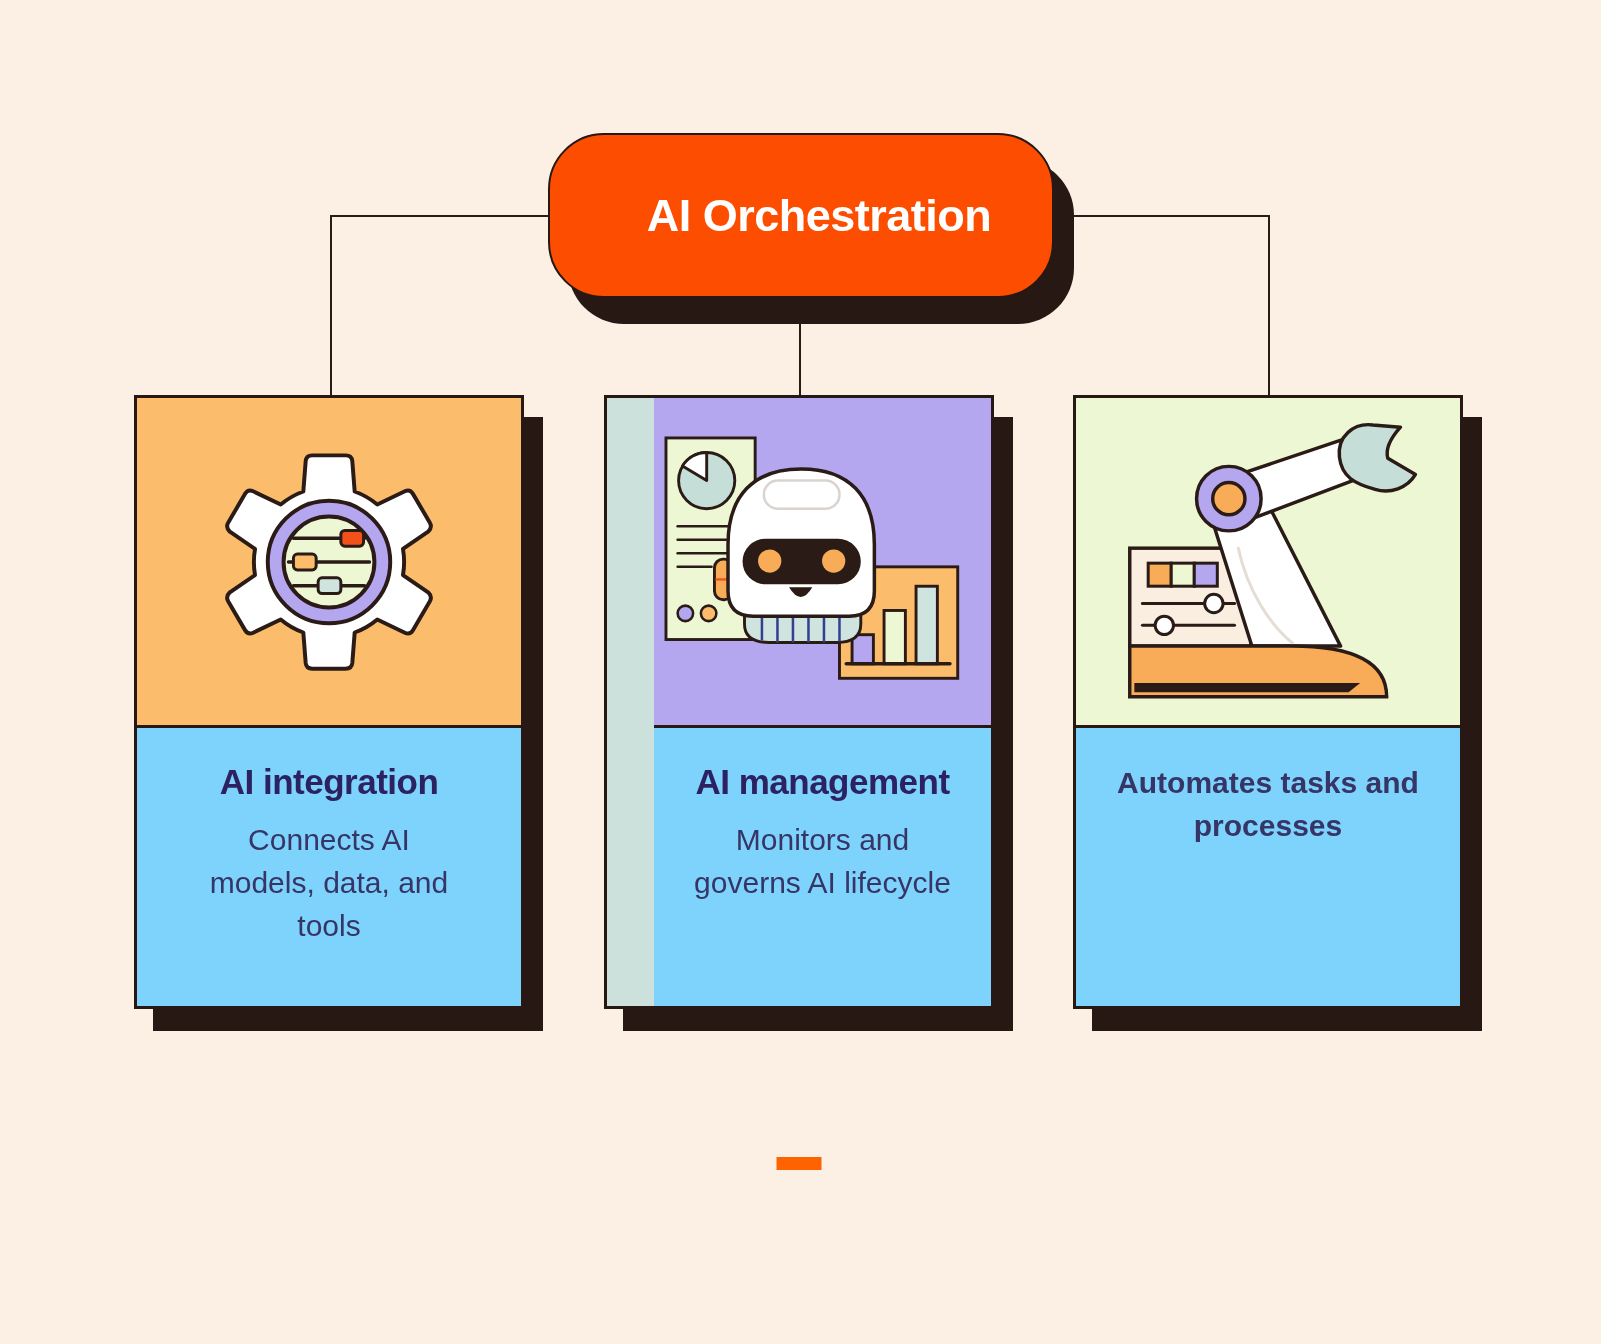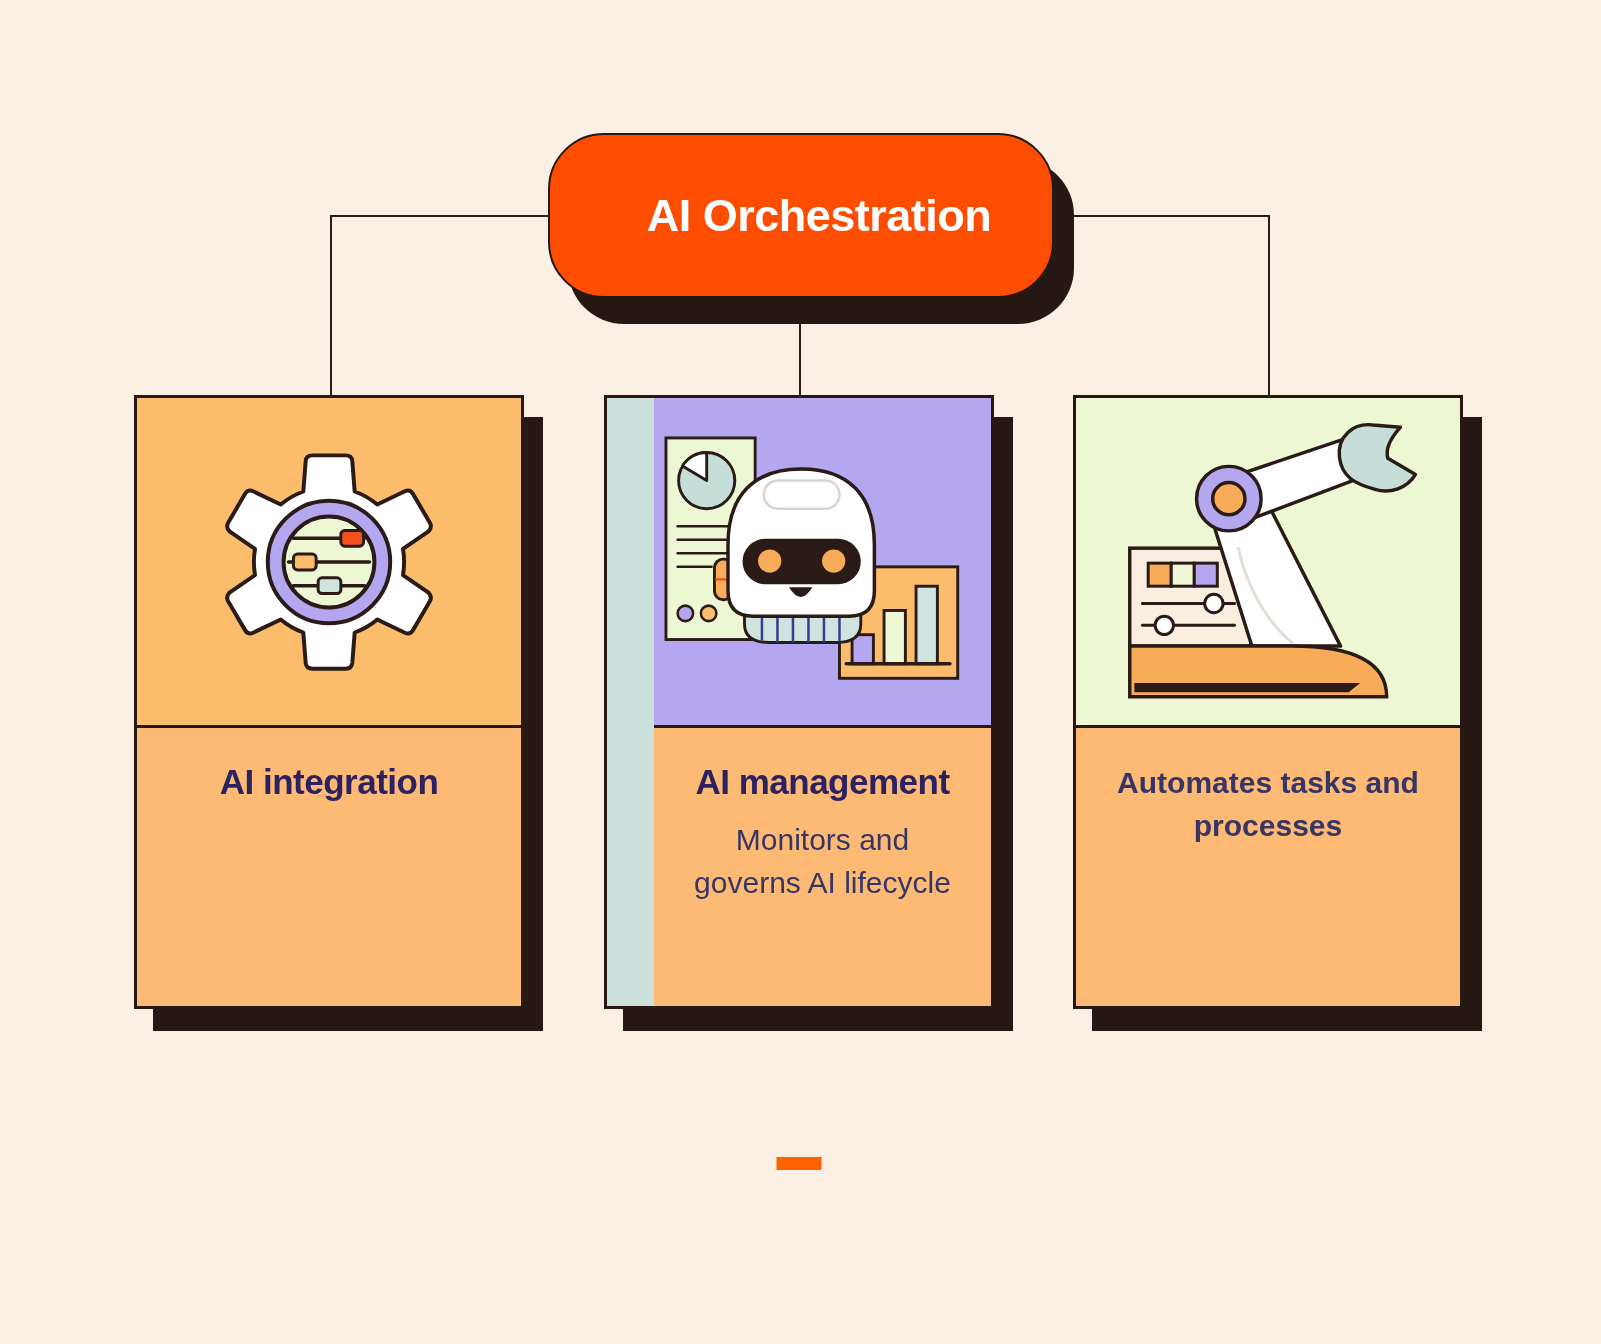--- a/index.html
+++ b/index.html
@@ -66,21 +66,21 @@
     box-sizing:border-box;
     border-bottom:3px solid #271814;
     display:flex;align-items:center;justify-content:center;
     overflow:hidden;
   }
   .card-top-1{background:#FBBD6C;}
   .card-top-2{background:#B4A6EF;}
   .card-top-3{background:#EEF7D3;}
   .card-bottom{
     flex:1;
-    background:#fdba74;
+    background:#7dd3fc;
     text-align:center;
     padding-top:34px;
   }
   .card-title{
     margin:0 0 17px 0;
     font-size:35px;
     font-weight:700;
     letter-spacing:-0.5px;
     color:#2C2261;
   }
@@ -146,20 +146,21 @@
           <line x1="119" y1="160" x2="201" y2="160"></line>
           <line x1="124" y1="184" x2="196" y2="184"></line>
         </g>
         <rect x="172" y="128" width="23" height="16" rx="4" fill="#F4501A" stroke="#2A1B16" stroke-width="3"></rect>
         <rect x="124" y="152" width="23" height="16" rx="4" fill="#FBBD6C" stroke="#2A1B16" stroke-width="3"></rect>
         <rect x="149" y="176" width="23" height="16" rx="4" fill="#CFE4DE" stroke="#2A1B16" stroke-width="3"></rect>
       </svg>
     </div>
     <div class="card-bottom">
       <h3 class="card-title">AI integration</h3>
+      <p class="card-desc">Connects AI models, data, and tools</p>
     </div>
   </div>
 
   <div class="card card-2">
     <div class="card-top card-top-2">
       <svg width="330" height="252" viewBox="0 0 340 260">
 
         <g>
           <rect x="8" y="2" width="92" height="208" fill="#EEF7D3" stroke="#2A1B16" stroke-width="3"></rect>
           <circle cx="50" cy="46" r="29" fill="#C6DED8" stroke="#2A1B16" stroke-width="3"></circle>

